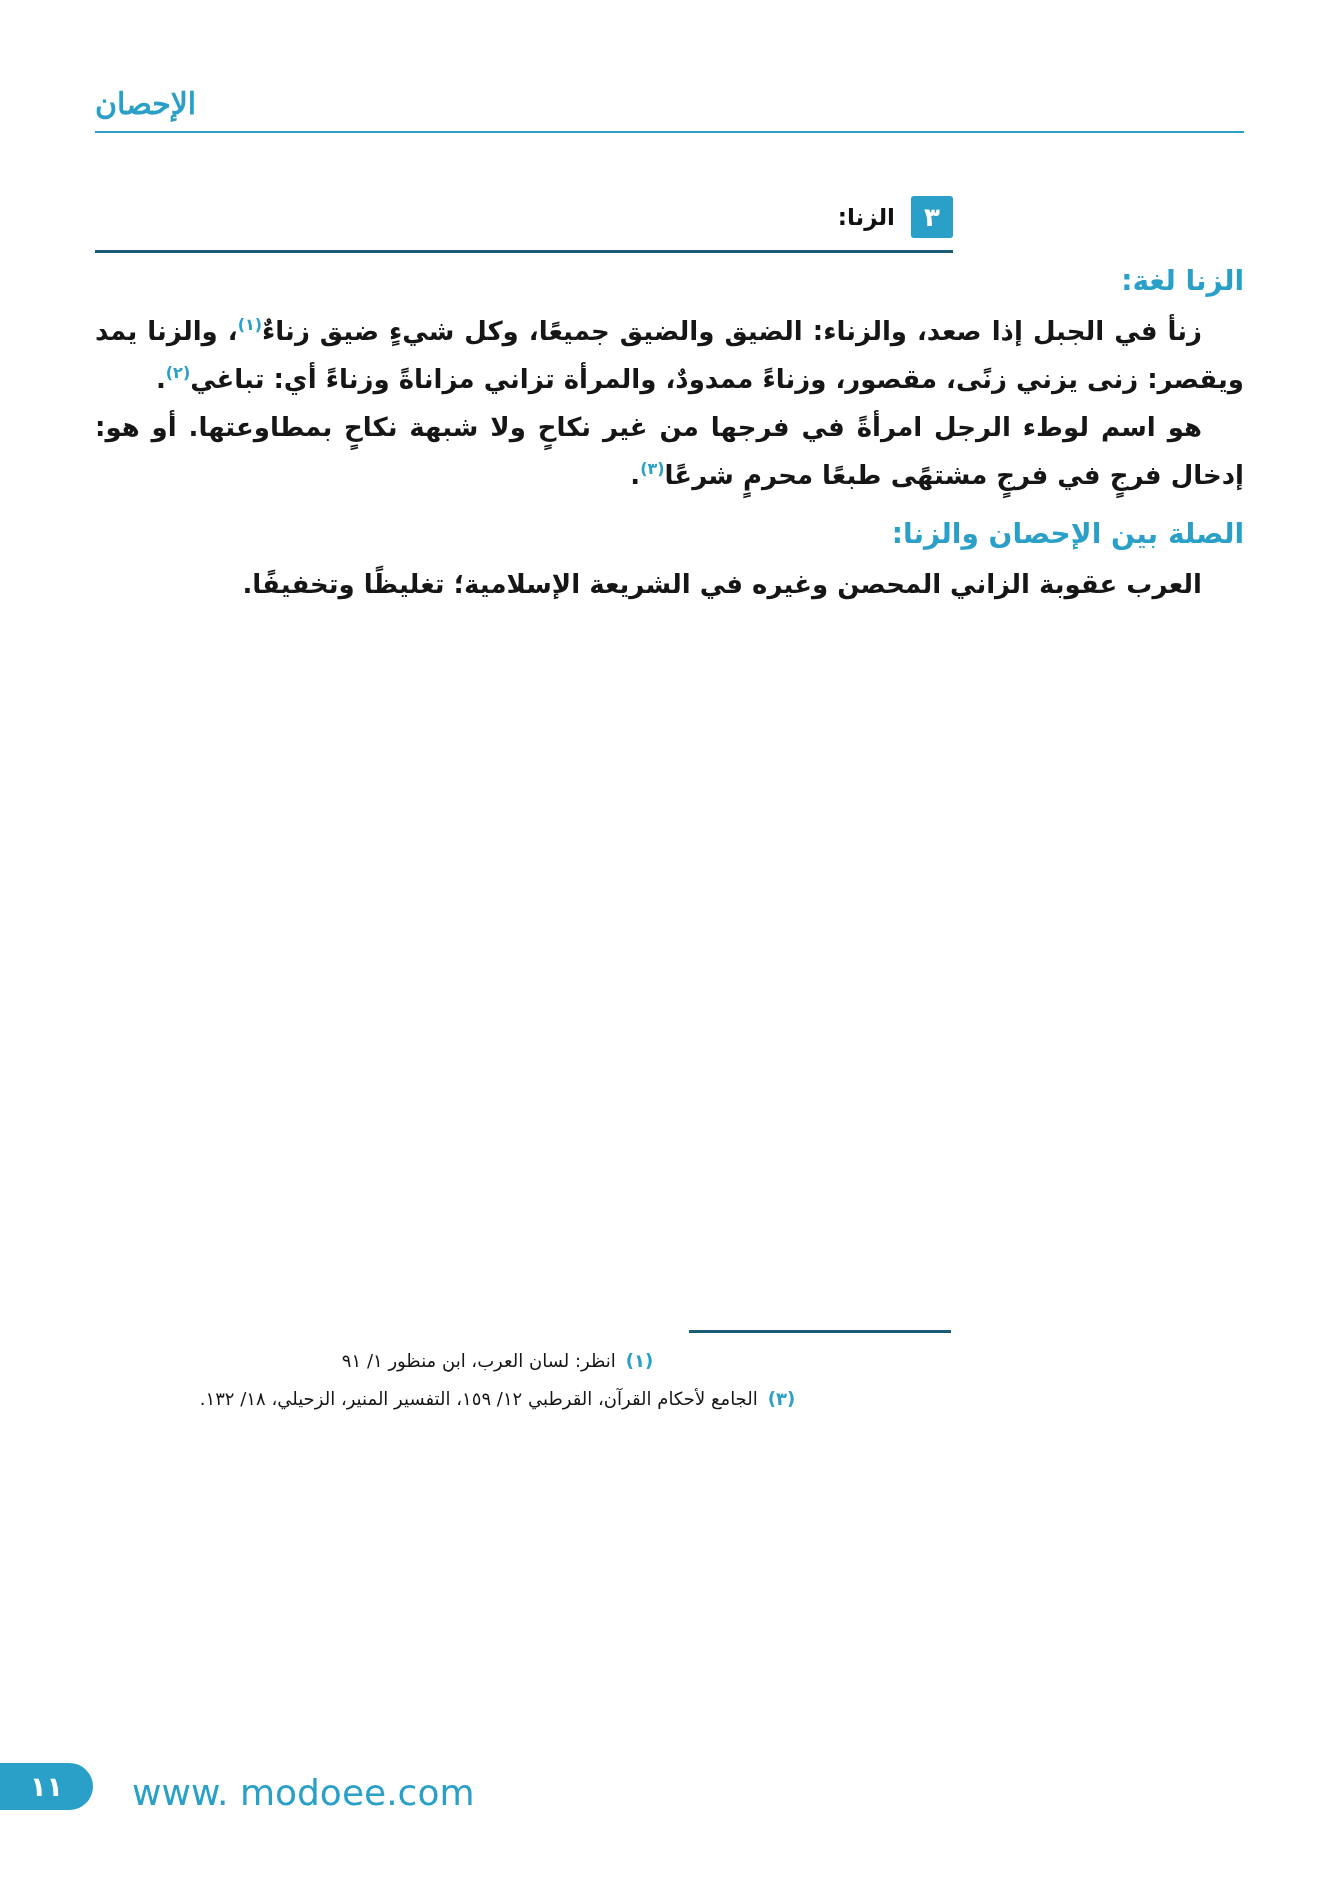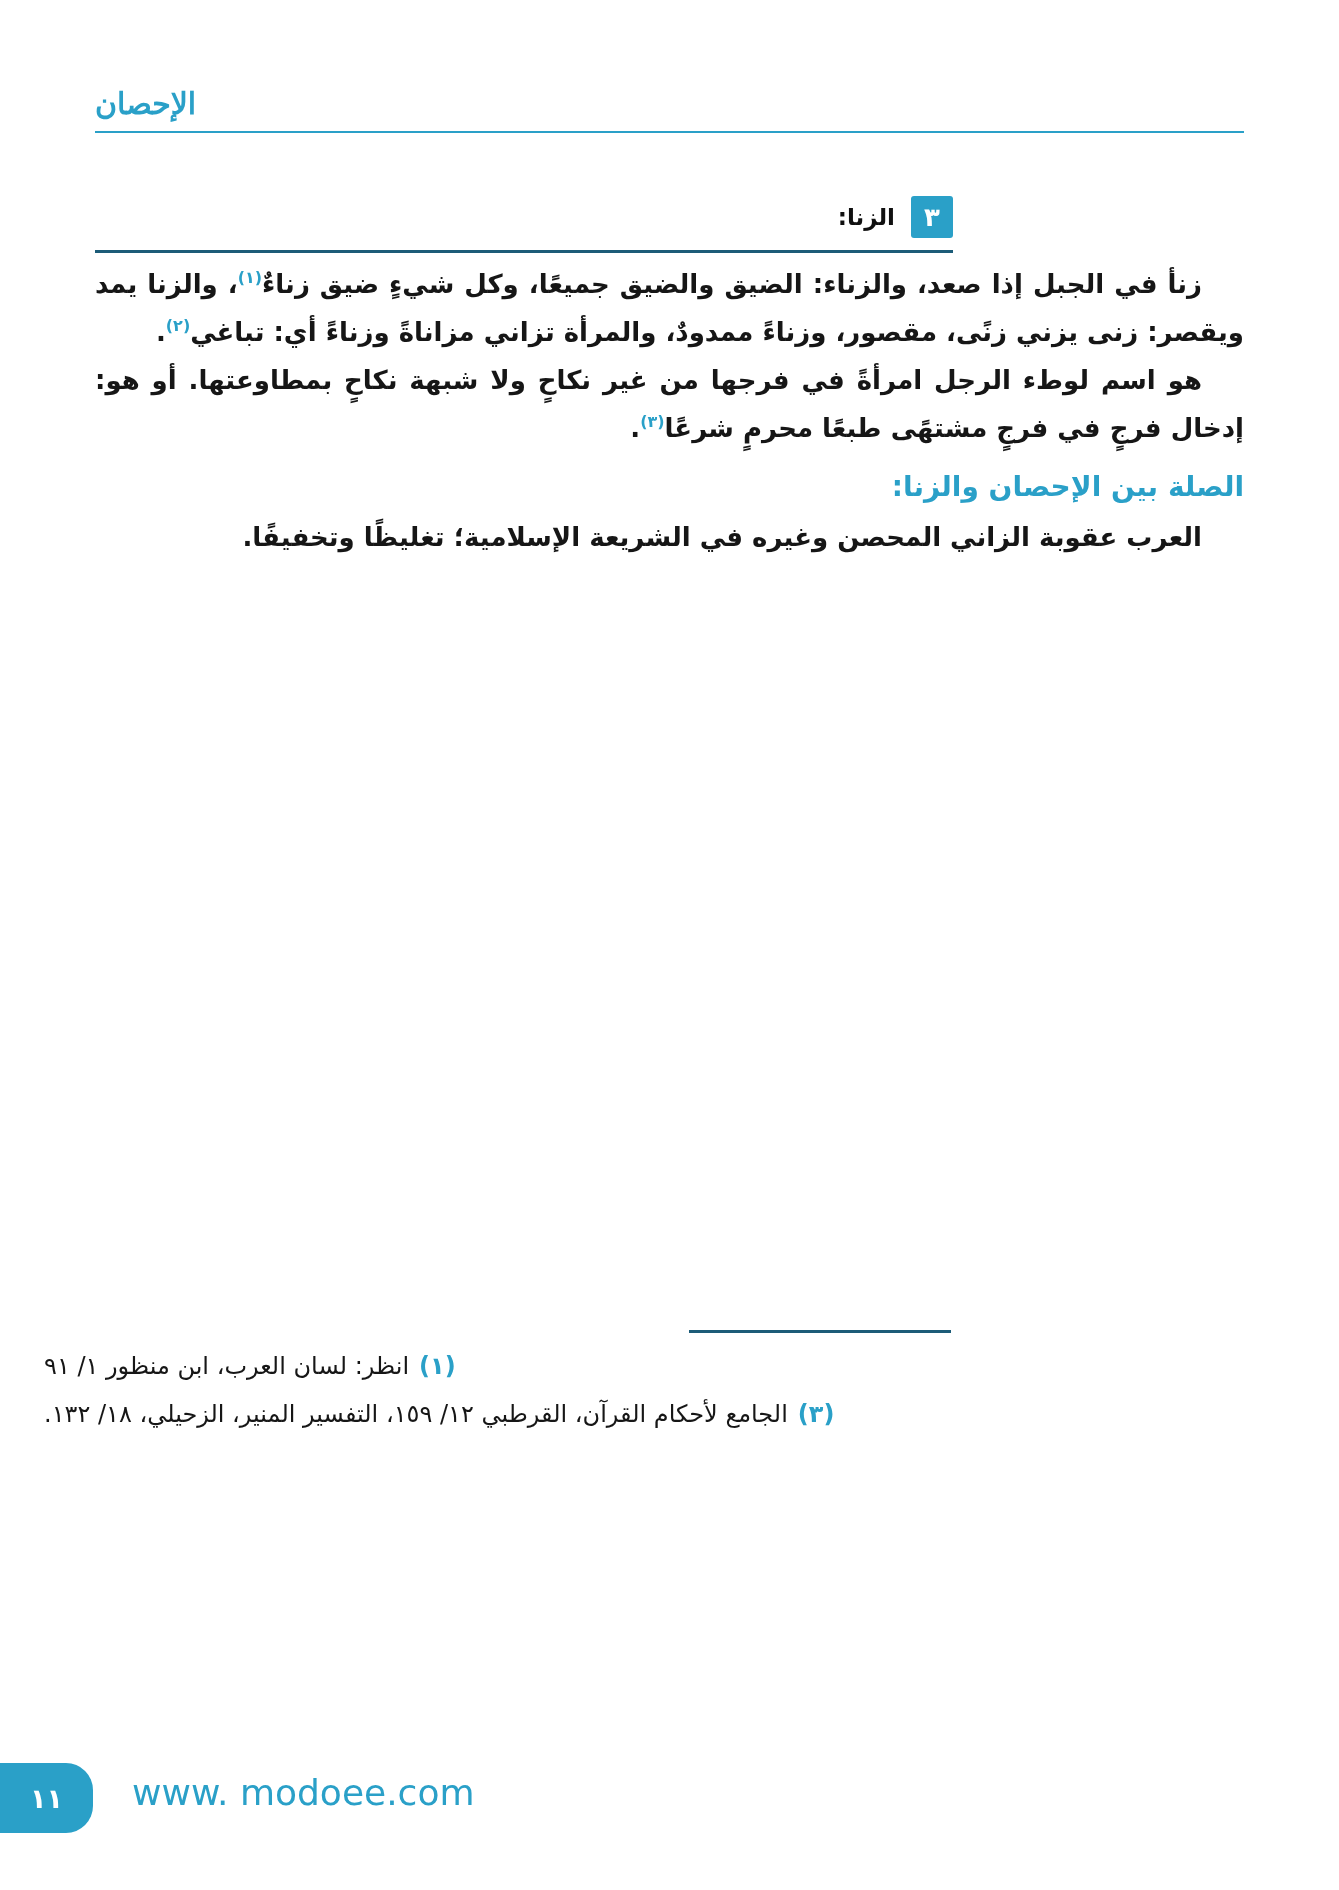--- a/index.html
+++ b/index.html
@@ -82,41 +82,41 @@
     font-size:16px;
     font-weight:bold;
     vertical-align:super;
     line-height:0;
   }
 
   
   .footnotes {
     position:absolute;
     top:1330px; right:388px; left:44px;
-    font-size:24px;
+    font-size:18px;
     line-height:1.75;
-    text-align:left;
+    text-align:center;
   }
   .footnote-separator {
     width:262px;
     border-top:3px solid var(--dark-rule);
     margin-bottom:12px;
   }
   .footnote { margin-bottom:6px; white-space:nowrap; }
   .fn-marker {
     color:var(--accent);
     font-weight:bold;
     margin-left:10px;
   }
 
   
   .page-number-pill {
     position:absolute;
     left:0; top:1763px;
-    width:93px; height:70px;
+    width:93px; height:47px;
     background:var(--accent);
     border-radius:0 27px 27px 0;
     display:flex; align-items:center; justify-content:center;
   }
   .page-number {
     color:#ffffff;
     font-size:27px;
     font-weight:bold;
   }
   .website-link {
@@ -138,20 +138,21 @@
 
 <div class="section-heading">
   <span class="section-number-box">
     <span class="section-number-text">٣</span>
   </span>
   <h2 class="section-title">الزنا:</h2>
 </div>
 
 <main class="content">
 
+  <h3 class="subheading first">الزنا لغة:</h3>
   <p class="body-para"><span>زنأ في الجبل إذا صعد، والزناء: الضيق والضيق جميعًا، وكل شيءٍ ضيق زناءٌ</span><sup class="fn-ref">(١)</sup><span>، والزنا يمد ويقصر: زنى يزني زنًى، مقصور، وزناءً ممدودٌ، والمرأة تزاني مزاناةً وزناءً أي: تباغي</span><sup class="fn-ref">(٢)</sup><span>.</span></p>
 
   <p class="body-para"><span>هو اسم لوطء الرجل امرأةً في فرجها من غير نكاحٍ ولا شبهة نكاحٍ بمطاوعتها. أو هو: إدخال فرجٍ في فرجٍ مشتهًى طبعًا محرمٍ شرعًا</span><sup class="fn-ref">(٣)</sup><span>.</span></p>
 
   <h3 class="subheading">الصلة بين الإحصان والزنا:</h3>
   <p class="body-para">العرب عقوبة الزاني المحصن وغيره في الشريعة الإسلامية؛ تغليظًا وتخفيفًا.</p>
 
 </main>
 
 <section class="footnotes">

